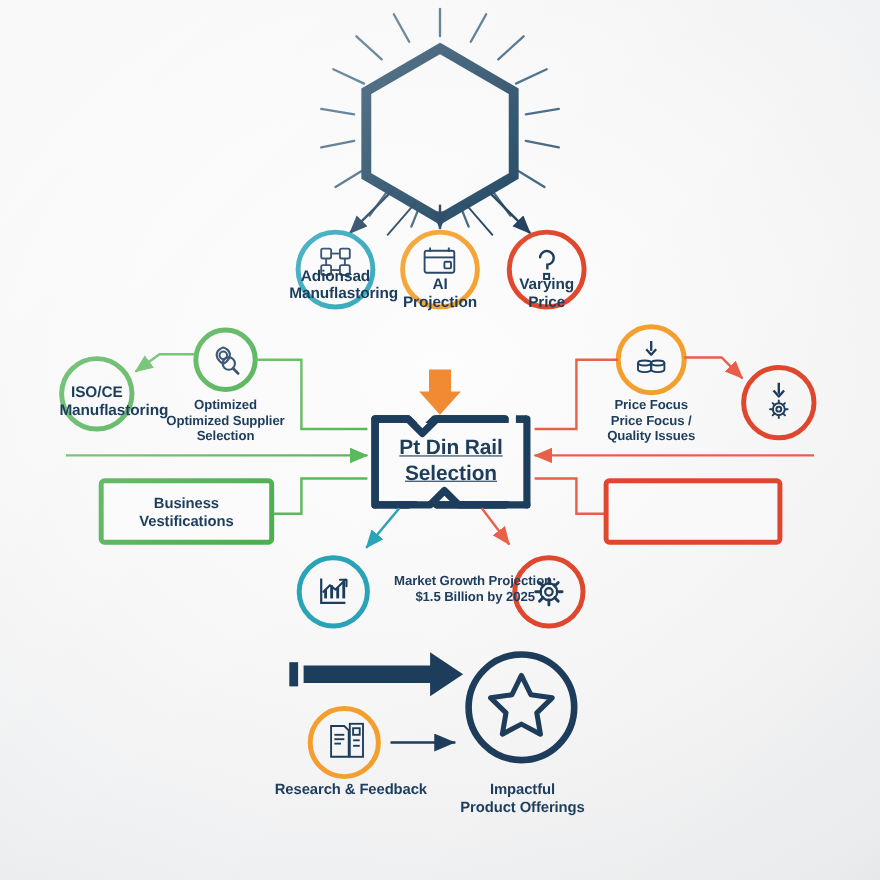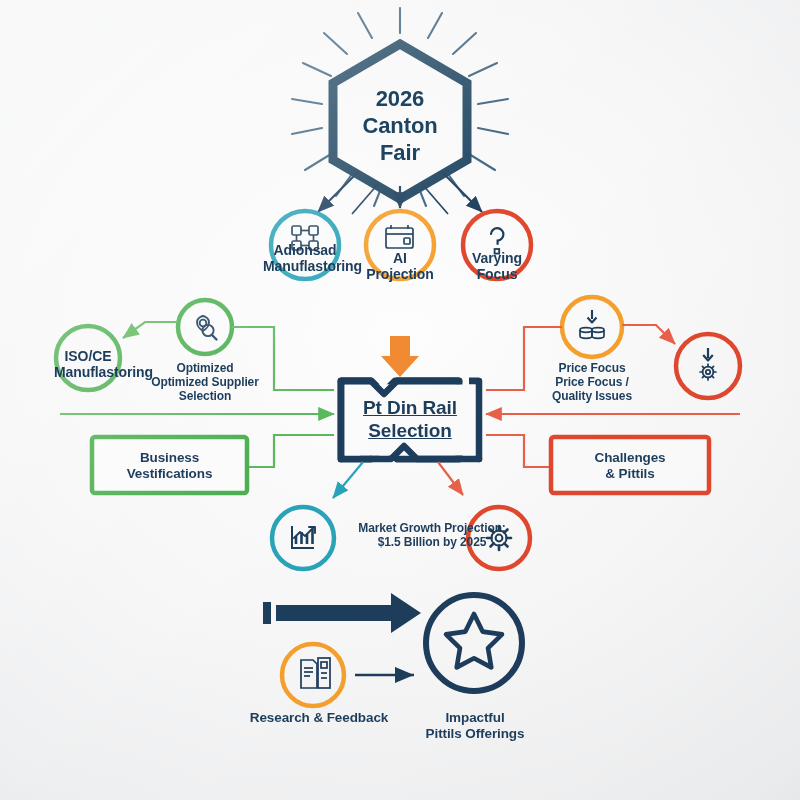--- a/index.html
+++ b/index.html
@@ -246,46 +246,41 @@
     </g>
 
     <line x1="355" y1="675" x2="414" y2="675" stroke="#1d3d5c" stroke-width="2.4" marker-end="url(#navyArrowSm)"></line>
 
     <circle cx="474" cy="643" r="48" fill="none" stroke="#1d3d5c" stroke-width="6"></circle>
     <path d="M474,614 l8.6,17.6 l19.4,2.8 l-14,13.7 l3.3,19.3 l-17.3,-9.1 l-17.3,9.1 l3.3,-19.3 l-14,-13.7 l19.4,-2.8 z" fill="none" stroke="#1d3d5c" stroke-width="4.6" stroke-linejoin="round"></path>
   </svg>
 
   <div id="sheen"></div>
 
-  <div class="lbl lbl-hero" style="left:333px;top:86px;width:134px;">2026
-Canton
-Fair</div>
 
   <div class="lbl lbl-sm" style="left:263px;top:242px;width:84px;">Adionsad
 Manuflastoring</div>
   <div class="lbl lbl-sm" style="left:358px;top:250px;width:84px;">AI Projection</div>
-  <div class="lbl lbl-sm" style="left:455px;top:250px;width:84px;">Varying Focus</div>
+  <div class="lbl lbl-sm" style="left:455px;top:250px;width:84px;">Varying Price</div>
 
   <div class="lbl lbl-xl" style="left:344px;top:396px;width:132px;text-decoration:underline;">Pt Din Rail
 Selection</div>
 
   <div class="lbl lbl-sm" style="left:54px;top:348px;width:68px;">ISO/CE
 Manuflastoring</div>
   <div class="lbl lbl-md" style="left:135px;top:361px;width:140px;">Optimized
 Optimized Supplier
 Selection</div>
   <div class="lbl lbl-lg" style="left:97px;top:450px;width:145px;">Business
 Vestifications</div>
 
   <div class="lbl lbl-md" style="left:528px;top:361px;width:128px;">Price Focus
 Price Focus /
 Quality Issues</div>
-  <div class="lbl lbl-lg" style="left:556px;top:450px;width:148px;">Challenges
-&amp; Pittils</div>
 
   <div class="lbl lbl-md" style="left:356px;top:521px;width:152px;">Market Growth Projection:
 $1.5 Billion by 2025</div>
 
   <div class="lbl lbl-lg" style="left:239px;top:710px;width:160px;">Research &amp; Feedback</div>
   <div class="lbl lbl-lg" style="left:404px;top:710px;width:142px;">Impactful
-Pittils Offerings</div>
+Product Offerings</div>
 
 </div>
 
 </body></html>

